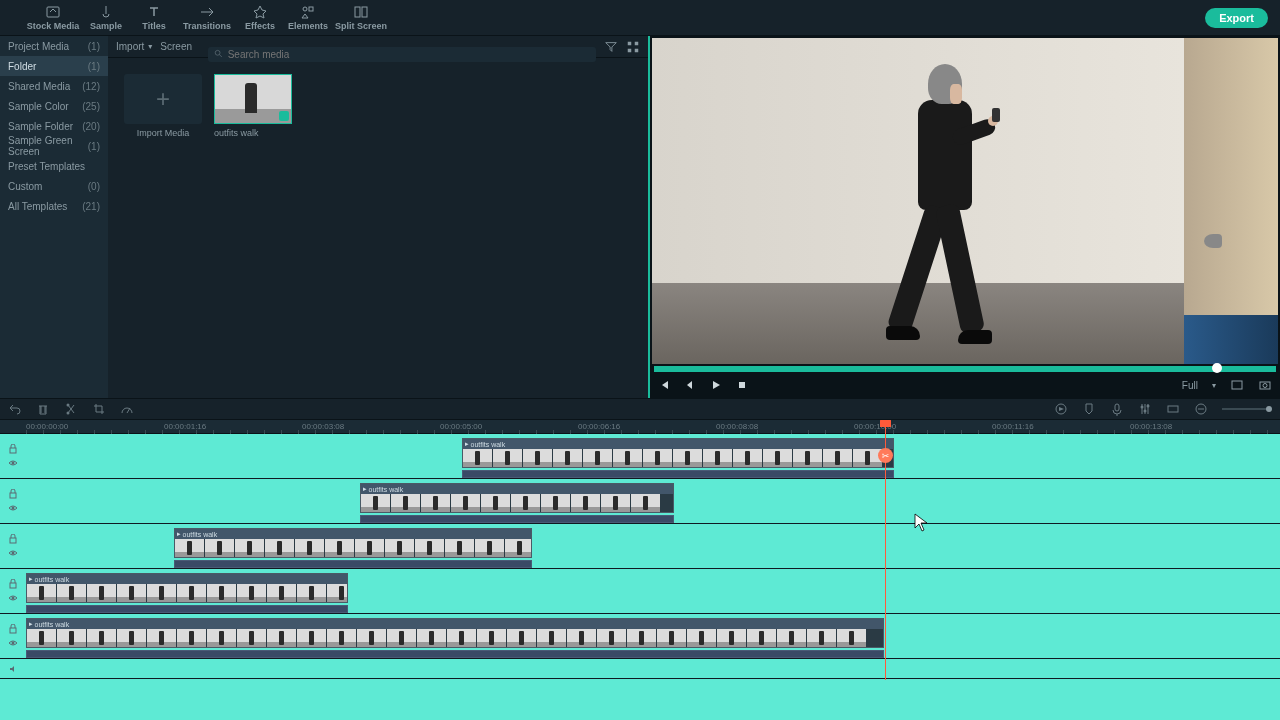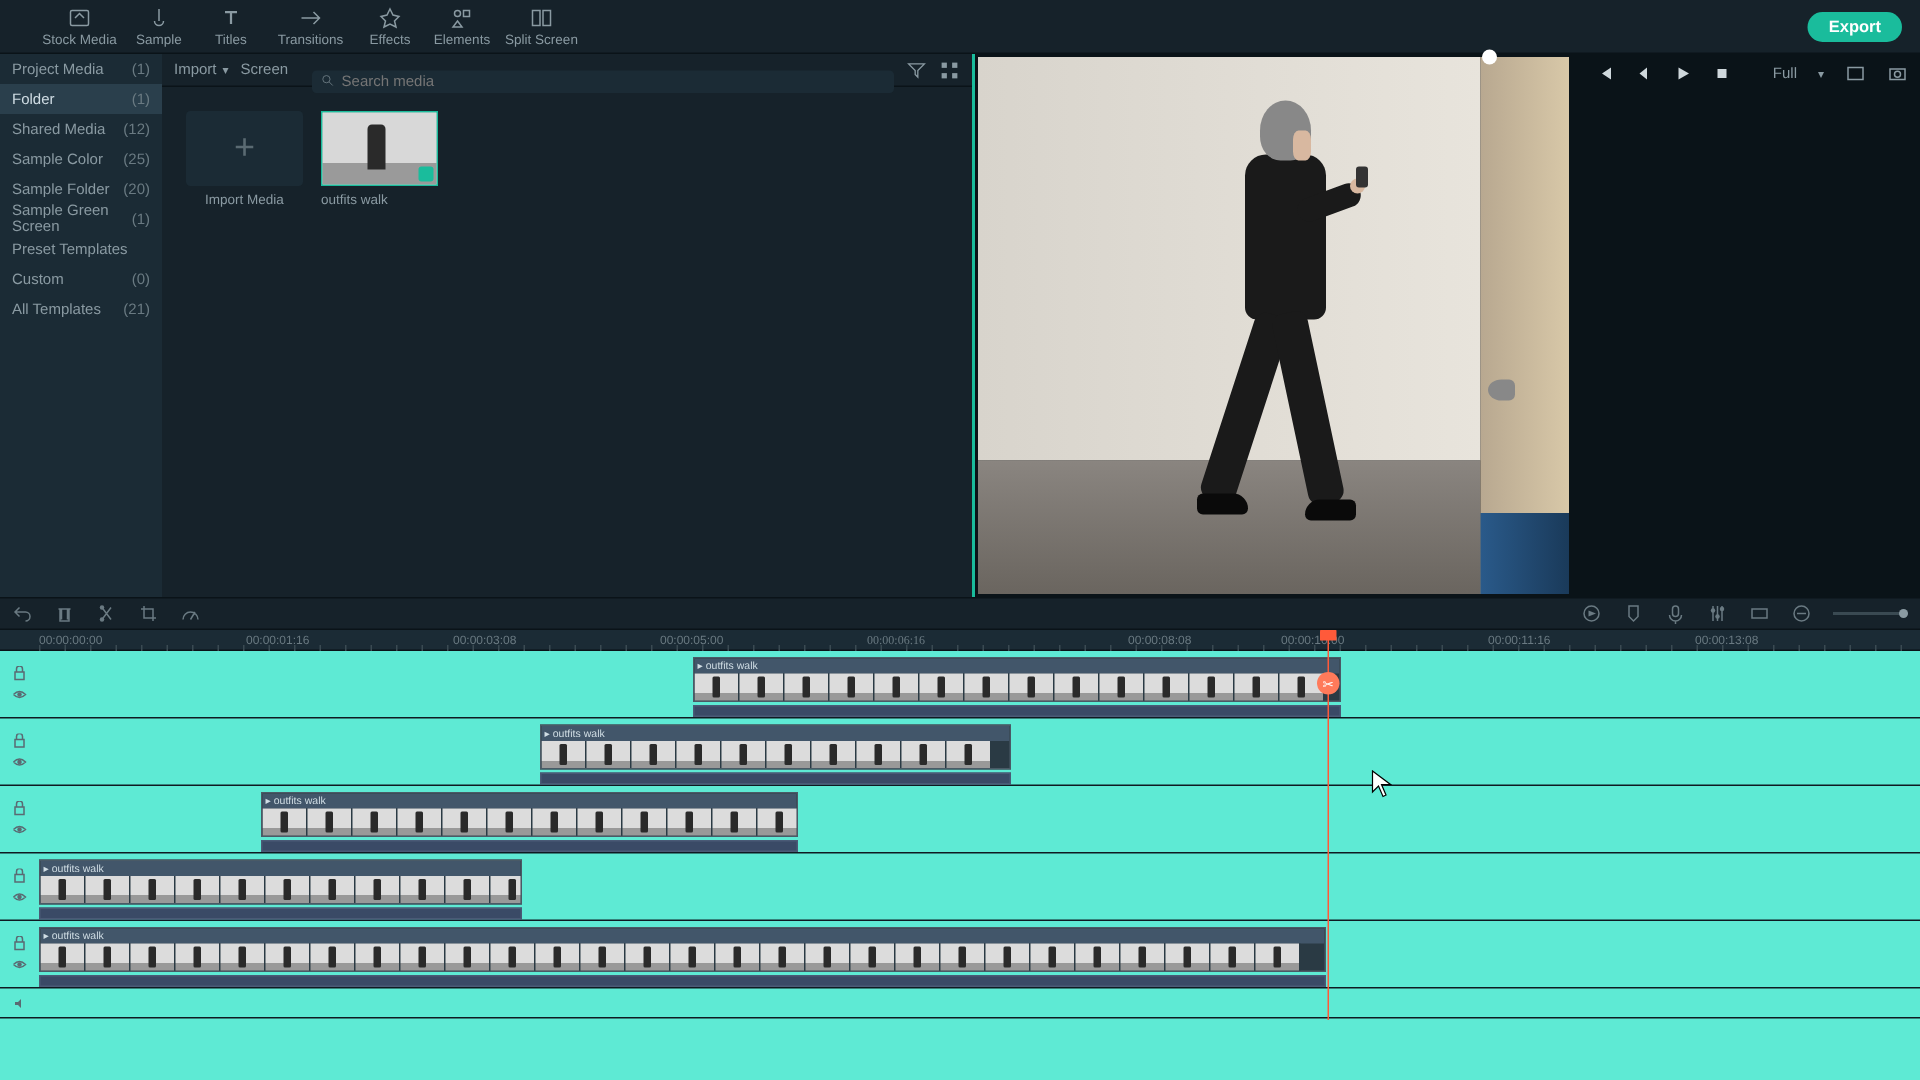--- a/index.html
+++ b/index.html
@@ -1,20 +1,20 @@
 <!DOCTYPE html>
 <html><head>
 <meta charset="utf-8">
 <style>
 * { margin: 0; padding: 0; box-sizing: border-box; font-family: -apple-system, BlinkMacSystemFont, "Segoe UI", Arial, sans-serif; }
 body { background: #16222a; color: #a0b0b8; font-size: 10px; overflow: hidden; width: 1280px; height: 720px; position: relative; }
 
 
 .top-toolbar { height: 36px; background: #16222a; display: flex; align-items: center; padding: 0 4px; border-bottom: 1px solid #0a1318; }
-.tool-tab { display: flex; flex-direction: column; align-items: center; justify-content: center; width: 48px; height: 36px; cursor: pointer; color: #8a9aa2; }
+.tool-tab { display: flex; flex-direction: column; align-items: center; justify-content: center; width: 48px; height: 36px; cursor: pointer; color: #8a9aa2; font-weight: bold; }
 .tool-tab.wide { width: 58px; }
 .tool-icon { width: 16px; height: 16px; display: flex; align-items: center; justify-content: center; }
 .tool-tab-label { font-size: 9px; margin-top: 1px; }
 .export-btn { margin-left: auto; margin-right: 8px; background: #1abc9c; color: #fff; border: none; border-radius: 12px; padding: 4px 14px; font-size: 11px; font-weight: 600; cursor: pointer; }
 
 
 .main-area { display: flex; height: 362px; }
 
 
 .sidebar { width: 108px; background: #1b2b35; display: flex; flex-direction: column; font-size: 10px; }
@@ -35,21 +35,21 @@
 .import-tile .plus { font-size: 24px; color: #5a6a72; font-weight: 300; }
 .media-thumb { width: 78px; display: flex; flex-direction: column; cursor: pointer; }
 .thumb-img { width: 78px; height: 50px; background: #c8c8c8; border: 1px solid #1abc9c; position: relative; overflow: hidden; }
 .thumb-room { position: absolute; inset: 0; background: linear-gradient(to bottom, #d8d8d8 0%, #d8d8d8 70%, #9a9a9a 70%, #9a9a9a 100%); }
 .thumb-person { position: absolute; left: 30px; top: 8px; width: 12px; height: 30px; background: #2a2a2a; border-radius: 3px 3px 0 0; }
 .thumb-check { position: absolute; right: 2px; bottom: 2px; width: 10px; height: 10px; background: #1abc9c; border-radius: 2px; }
 .thumb-label { font-size: 9px; margin-top: 4px; color: #8a9aa2; }
 .import-label { font-size: 9px; margin-top: 4px; color: #8a9aa2; text-align: center; width: 78px; }
 
 
-.preview-panel { flex: 1; background: #0a1318; display: flex; flex-direction: row; border-left: 2px solid #1abc9c; }
+.preview-panel { flex: 1; background: #0a1318; display: flex; flex-direction: column; border-left: 2px solid #1abc9c; }
 .preview-viewport { flex: 1; position: relative; background: #1a1a1a; overflow: hidden; margin: 2px; }
 .preview-scene { position: absolute; inset: 0; }
 .wall { position: absolute; left: 0; top: 0; width: 85%; height: 75%; background: linear-gradient(to right, #d8d4cc, #e8e4dc); }
 .floor { position: absolute; left: 0; bottom: 0; width: 85%; height: 25%; background: linear-gradient(to bottom, #8a8580, #6a655f); }
 .door { position: absolute; right: 0; top: 0; width: 15%; height: 100%; background: linear-gradient(to right, #b8a890, #d8c8a8); }
 .door-handle { position: absolute; right: 9%; top: 60%; width: 18px; height: 14px; background: #888; border-radius: 50% 4px 4px 50%; }
 .door-floor { position: absolute; right: 0; bottom: 0; width: 15%; height: 15%; background: linear-gradient(to right, #2a5a8a, #1a3a5a); }
 .person { position: absolute; left: 38%; top: 8%; width: 110px; height: 290px; }
 .p-head { position: absolute; top: 0; left: 38px; width: 34px; height: 40px; background: #888; border-radius: 50% 50% 40% 40%; }
 .p-face { position: absolute; top: 20px; left: 60px; width: 12px; height: 20px; background: #d8b8a0; border-radius: 30%; }
@@ -387,22 +387,22 @@
       <div class="zoom-handle"></div>
     </div>
 </div>
 
 <div class="timeline">
   <div class="ruler" id="ruler">
       <span class="ruler-mark" style="left: 26px;">00:00:00:00</span>
       <span class="ruler-mark" style="left: 164px;">00:00:01:16</span>
       <span class="ruler-mark" style="left: 302px;">00:00:03:08</span>
       <span class="ruler-mark" style="left: 440px;">00:00:05:00</span>
-      <span class="ruler-mark" style="left: 578px; font-family: Liberation Serif, serif;">00:00:06:16</span>
-      <span class="ruler-mark" style="left: 752px;">00:00:08:08</span>
+      <span class="ruler-mark" style="left: 578px;">00:00:06:16</span>
+      <span class="ruler-mark" style="left: 716px;">00:00:08:08</span>
       <span class="ruler-mark" style="left: 854px;">00:00:10:00</span>
       <span class="ruler-mark" style="left: 992px;">00:00:11:16</span>
       <span class="ruler-mark" style="left: 1130px;">00:00:13:08</span>
       <div class="ruler-tick" style="left: 26px;"></div>
       <div class="ruler-tick" style="left: 43px;"></div>
       <div class="ruler-tick" style="left: 60px;"></div>
       <div class="ruler-tick" style="left: 77px;"></div>
       <div class="ruler-tick" style="left: 94px;"></div>
       <div class="ruler-tick" style="left: 111px;"></div>
       <div class="ruler-tick" style="left: 128px;"></div>

